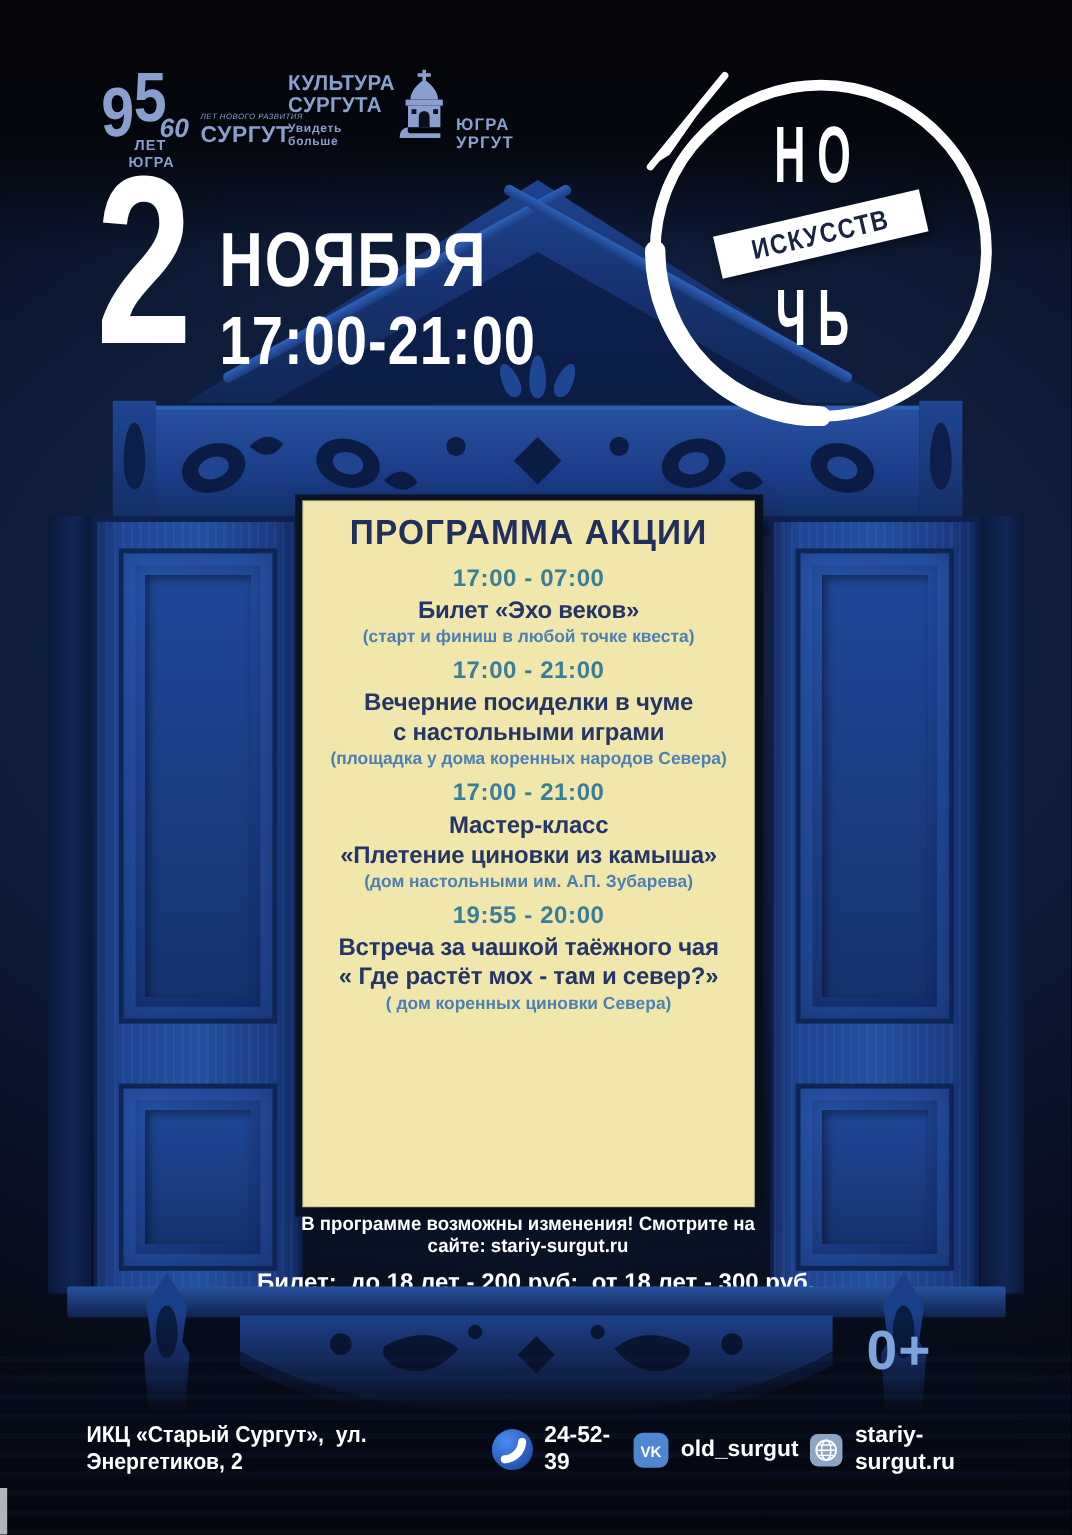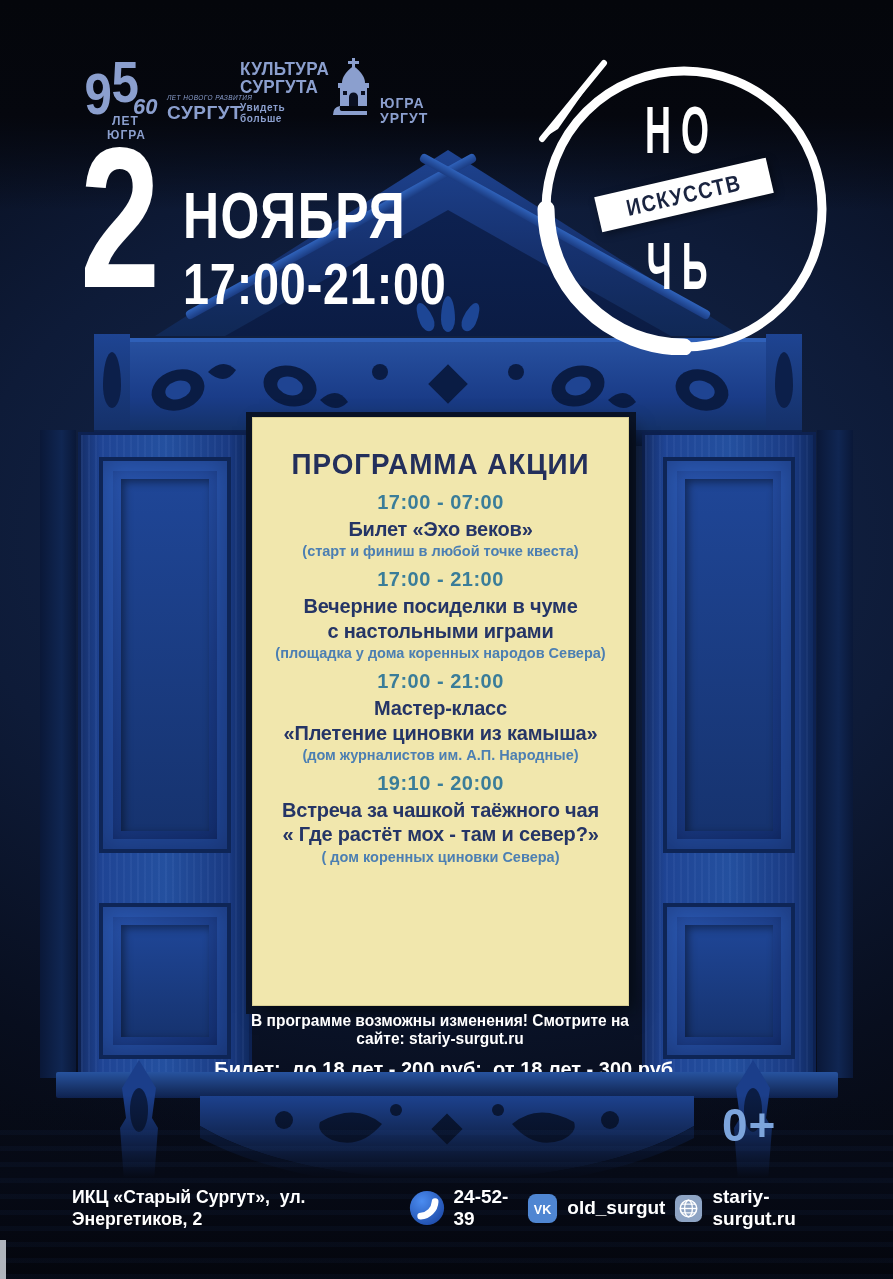--- a/index.html
+++ b/index.html
@@ -51,21 +51,21 @@
     background:linear-gradient(135deg,#2a57b2,#1b3c86 60%,#132e6e);
     box-shadow:inset 0 0 0 10px rgba(47,96,190,.38), inset 0 0 26px rgba(0,0,25,.5);}
   .panel::after{content:"";position:absolute;inset:18px;
     background:linear-gradient(180deg,#1f4697,#16336f);box-shadow:inset 3px 3px 8px rgba(0,0,0,.45);}
   .panel.top{top:22px;height:388px;}
   .panel.bottom{top:468px;bottom:14px;}
   
   .opening{left:246px;top:412px;width:390px;height:602px;background:#0a1428;}
   .card{left:253px;top:418px;width:375px;height:587px;background:#f1e7ad;
     box-shadow:0 0 0 1px #d9cf95, 6px 8px 18px rgba(0,0,0,.55);
-    text-align:center;box-sizing:border-box;padding-top:30px;}
+    text-align:center;box-sizing:border-box;padding-top:10px;}
   .card-title{font-size:29px;font-weight:800;color:#232f5b;letter-spacing:1px;
     transform:scaleX(.96);transform-origin:center;margin-bottom:10px;}
   .event{margin-top:9px;}
   .event-time{font-size:20px;font-weight:800;color:#3a7d99;letter-spacing:.5px;}
   .event-title{font-size:20px;font-weight:800;color:#253566;line-height:1.22;white-space:pre-line;margin-top:3px;letter-spacing:-.2px;}
   .event-note{font-size:14.5px;font-weight:600;color:#4c7fb2;margin-top:2px;}
   
   .disclaimer{left:240px;top:1012px;width:400px;text-align:center;font-size:16px;font-weight:700;
     color:#fff;transform:scaleX(.97);}
   .ticket{left:0;top:1058px;width:893px;text-align:center;font-size:20px;font-weight:700;color:#fff;white-space:pre-wrap;}
@@ -238,24 +238,24 @@
     <div class="event">
       <div class="event-time">17:00 - 21:00</div>
       <div class="event-title">Вечерние посиделки в чуме
 с настольными играми</div>
       <div class="event-note">(площадка у дома коренных народов Севера)</div>
     </div>
     <div class="event">
       <div class="event-time">17:00 - 21:00</div>
       <div class="event-title">Мастер-класс
 «Плетение циновки из камыша»</div>
-      <div class="event-note">(дом журналистов им. А.П. Народные)</div>
+      <div class="event-note">(дом настольными им. А.П. Зубарева)</div>
     </div>
     <div class="event">
-      <div class="event-time">19:10 - 20:00</div>
+      <div class="event-time">19:55 - 20:00</div>
       <div class="event-title">Встреча за чашкой таёжного чая
 « Где растёт мох -  там и север?»</div>
       <div class="event-note">( дом коренных циновки Севера)</div>
     </div>
   </div>
 
   <div class="abs disclaimer">В программе возможны изменения! Смотрите на сайте: stariy-surgut.ru</div>
   <div class="abs ticket">Билет:  до 18 лет - 200 руб;  от 18 лет - 300 руб.</div>
 
   <div class="abs sill"></div>

